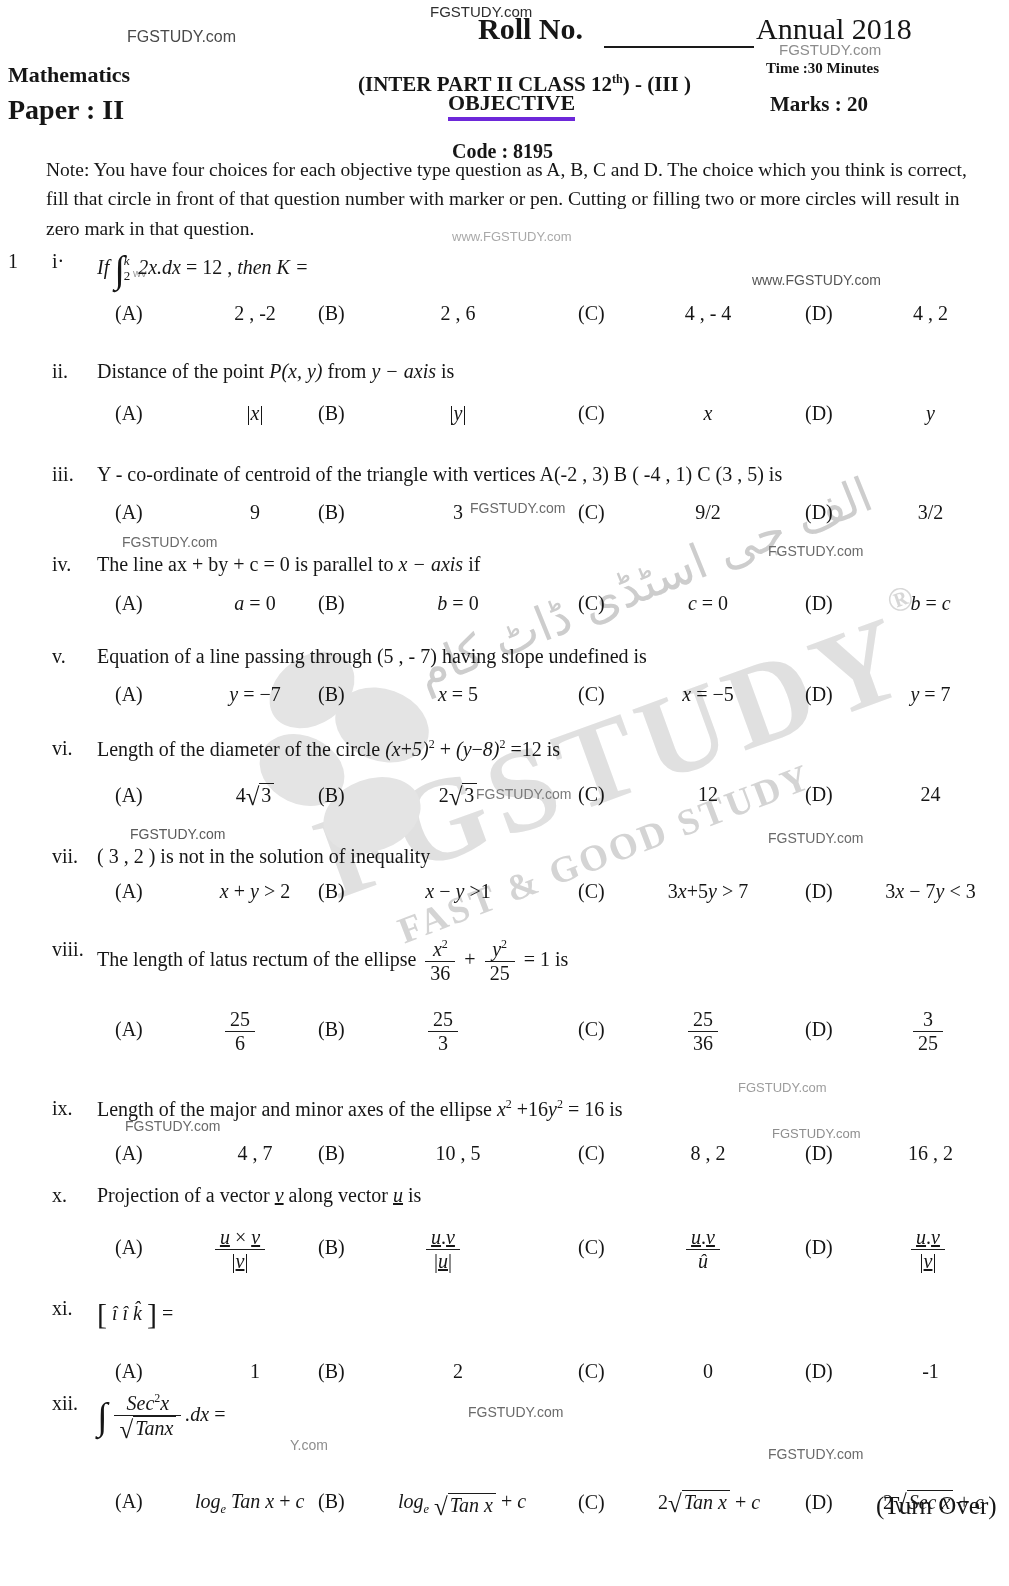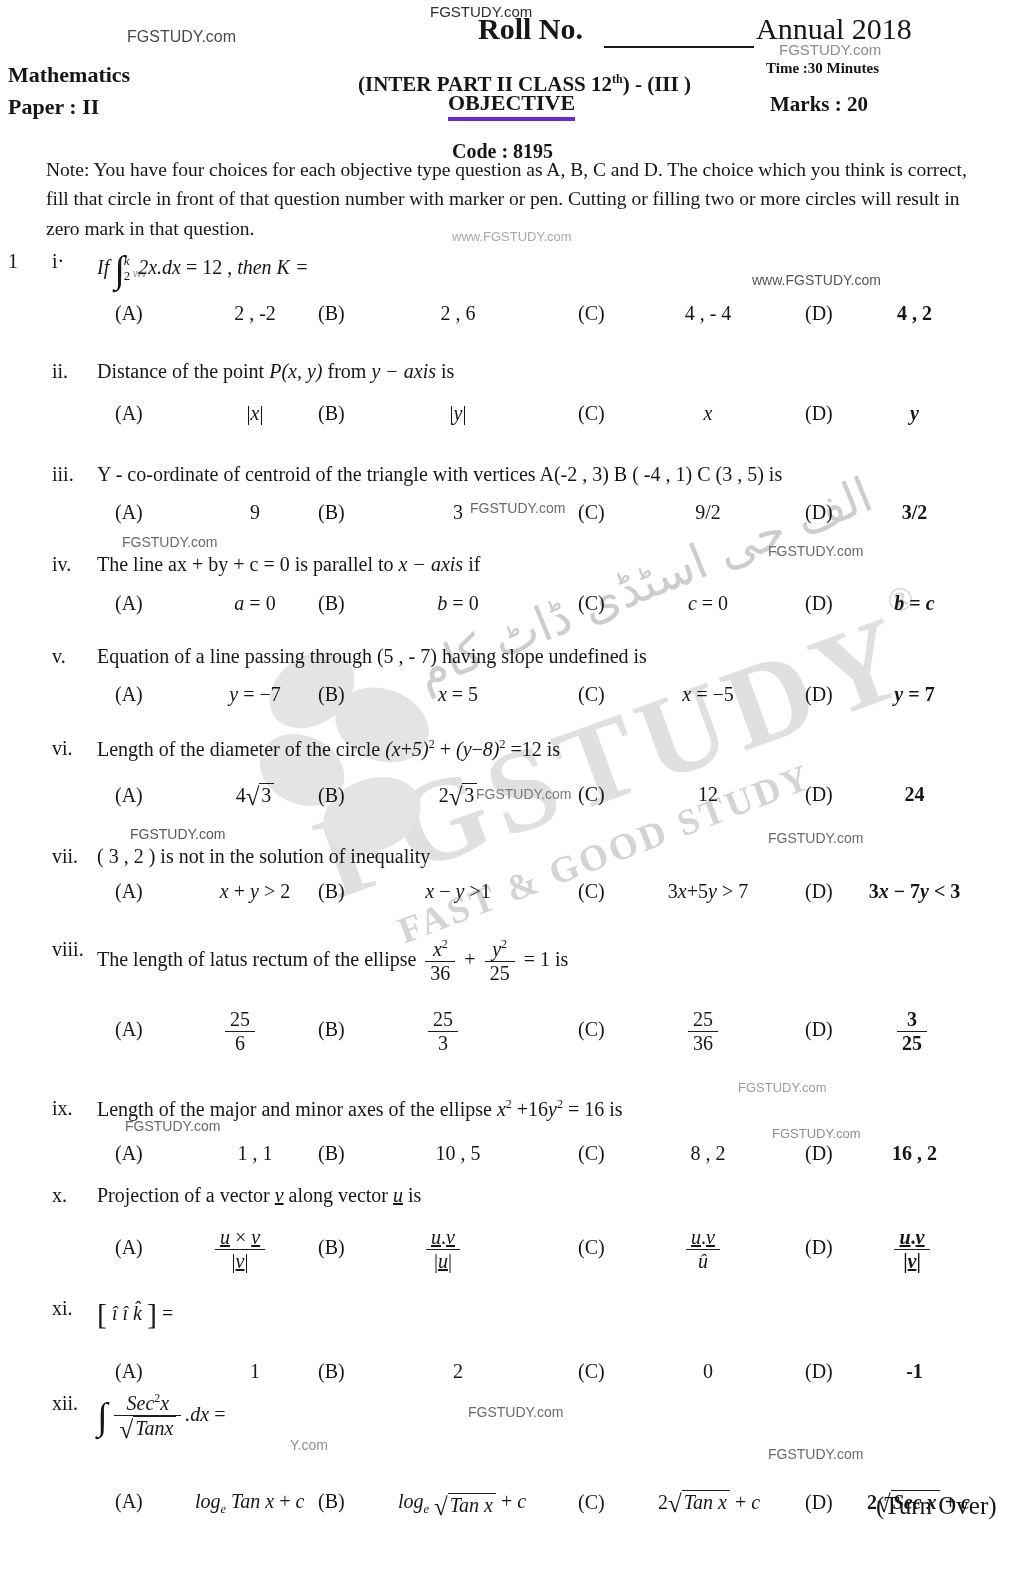--- a/index.html
+++ b/index.html
@@ -33,40 +33,40 @@
   .wm-brand{left:300px; top:800px; font-size:118px; font-weight:bold; color:#e0e0e0; letter-spacing:8px; transform:rotate(-20deg); transform-origin:left top; line-height:1;}
   .wm-brand .reg{font-size:34px; vertical-align:78px; letter-spacing:0; color:#d7d7d7;}
   .wm-tag{left:392px; top:912px; font-size:37px; font-weight:bold; color:#d4d4d4; letter-spacing:3px; transform:rotate(-21deg); transform-origin:left top;}
   .wm-clover{position:absolute; left:232px; top:630px; z-index:1;}
   
   .hdr{position:absolute; z-index:3; white-space:nowrap;}
   .h-roll{left:478px; top:12px; font-size:30px; font-weight:bold;}
   .h-rollline{left:604px; top:46px; width:150px; border-top:2px solid #1a1a1a; height:0;}
   .h-annual{left:756px; top:12px; font-size:30px;}
   .h-subject{left:8px; top:62px; font-size:22px; font-weight:bold;font-family:Liberation Serif, serif;}
-  .h-paper{left:8px; top:94px; font-size:22px; font-weight:bold;}
+  .h-paper{left:8px; top:94px; font-size:28px; font-weight:bold;}
   .h-class{left:358px; top:72px; font-size:21px; font-weight:bold;}
   .h-class .sup{font-size:12px; vertical-align:super;}
   .h-objective{left:448px; top:90px; font-size:22px; font-weight:bold; border-bottom:4px solid #6d28d9; padding-bottom:1px;}
   .h-time{left:766px; top:60px; font-size:15px; font-weight:bold;}
   .h-marks{left:770px; top:92px; font-size:21px; font-weight:bold;}
   .h-code{left:452px; top:140px; font-size:20px; font-weight:bold;}
   .note{position:absolute; left:46px; top:155px; width:922px; font-size:19.5px; line-height:1.5; z-index:3;}
   .turnover{position:absolute; left:876px; top:1477px; font-size:25px; z-index:3;margin-top:15px;}
   
   .question,.optrow{position:absolute; left:0; width:100%; z-index:3;}
   .qmargin{position:absolute; left:8px; font-size:20px;}
   .qno{position:absolute; left:52px; font-size:20px;}
   .qbody{position:absolute; left:97px; font-size:20px; white-space:nowrap;}
   .opt{position:absolute; white-space:nowrap; font-size:20px;}
   .opt.a{left:95px;margin-left:20px;} .opt.b{left:318px;} .opt.c{left:578px;} .opt.d{left:805px;}
   .optlab{display:inline-block; width:52px;}
   .optval{display:inline-block; min-width:120px; text-align:center; margin-left:28px;}
   .opt.c .optval{min-width:100px;}
-  .opt.d .optval{margin-left:10px; min-width:95px;font-weight:bold;}
+  .opt.d .optval{margin-left:26px; min-width:95px;}
   .optrow.flow .optval{min-width:90px;}
   
   .mi{font-style:italic;}
   .vec{font-style:italic; text-decoration:underline;}
   .msup{font-size:.6em; vertical-align:super; font-style:normal;}
   .msub{font-size:.62em; vertical-align:sub; font-style:italic;}
   .frac{display:inline-flex; flex-direction:column; vertical-align:middle; text-align:center; line-height:1.15; margin:0 4px;}
   .frac .den{border-top:1.6px solid #1c1c1c; padding:0 5px;}
   .frac .num{padding:0 5px;}
   .sq{display:inline-flex; align-items:flex-end; vertical-align:bottom;}
@@ -236,21 +236,21 @@
         <div class="opt d"><span class="optlab">(D)</span><span class="optval"><span class="frac">
               <span class="num">3</span>
               <span class="den">25</span>
             </span></span></div>
       </div>
       <div class="question" style="top: 1097px;">
         <span class="qno">ix.</span>
         <span class="qbody">Length of the major and minor  axes of the ellipse  <span class="mi">x</span><span class="msup">2</span> +16<span class="mi">y</span><span class="msup">2</span> = 16  is</span>
       </div>
       <div class="optrow" style="top: 1142px;">
-        <div class="opt a"><span class="optlab">(A)</span><span class="optval">1  ,  1</span></div>
+        <div class="opt a"><span class="optlab">(A)</span><span class="optval">4  ,  7</span></div>
         <div class="opt b"><span class="optlab">(B)</span><span class="optval">10  ,  5</span></div>
         <div class="opt c"><span class="optlab">(C)</span><span class="optval">8  ,  2</span></div>
         <div class="opt d"><span class="optlab">(D)</span><span class="optval">16  , 2</span></div>
       </div>
       <div class="question" style="top: 1184px;">
         <span class="qno">x.</span>
         <span class="qbody">Projection of a vector <span class="vec">v</span>  along  vector <span class="vec">u</span>  is</span>
       </div>
       <div class="optrow flow" style="top: 1226px;">
         <div class="opt a"><span class="optlab">(A)</span><span class="optval"><span class="frac">

